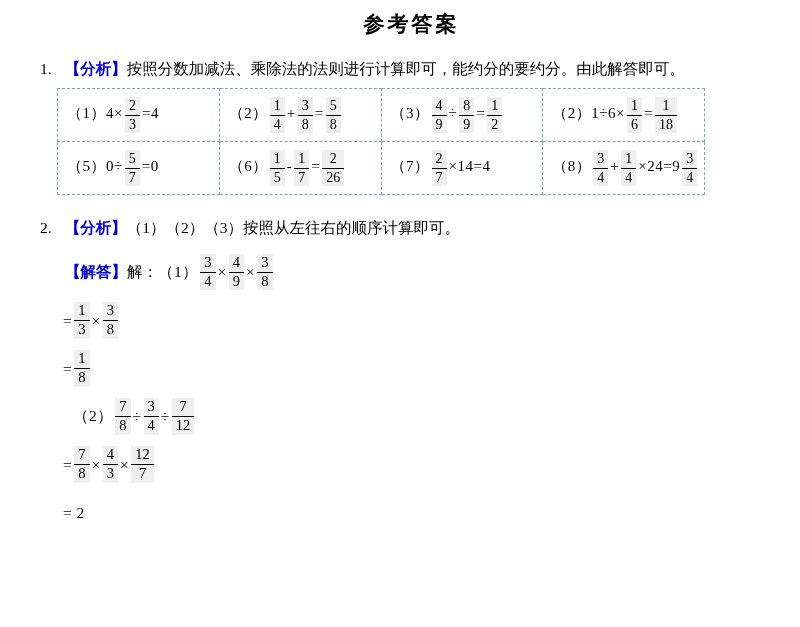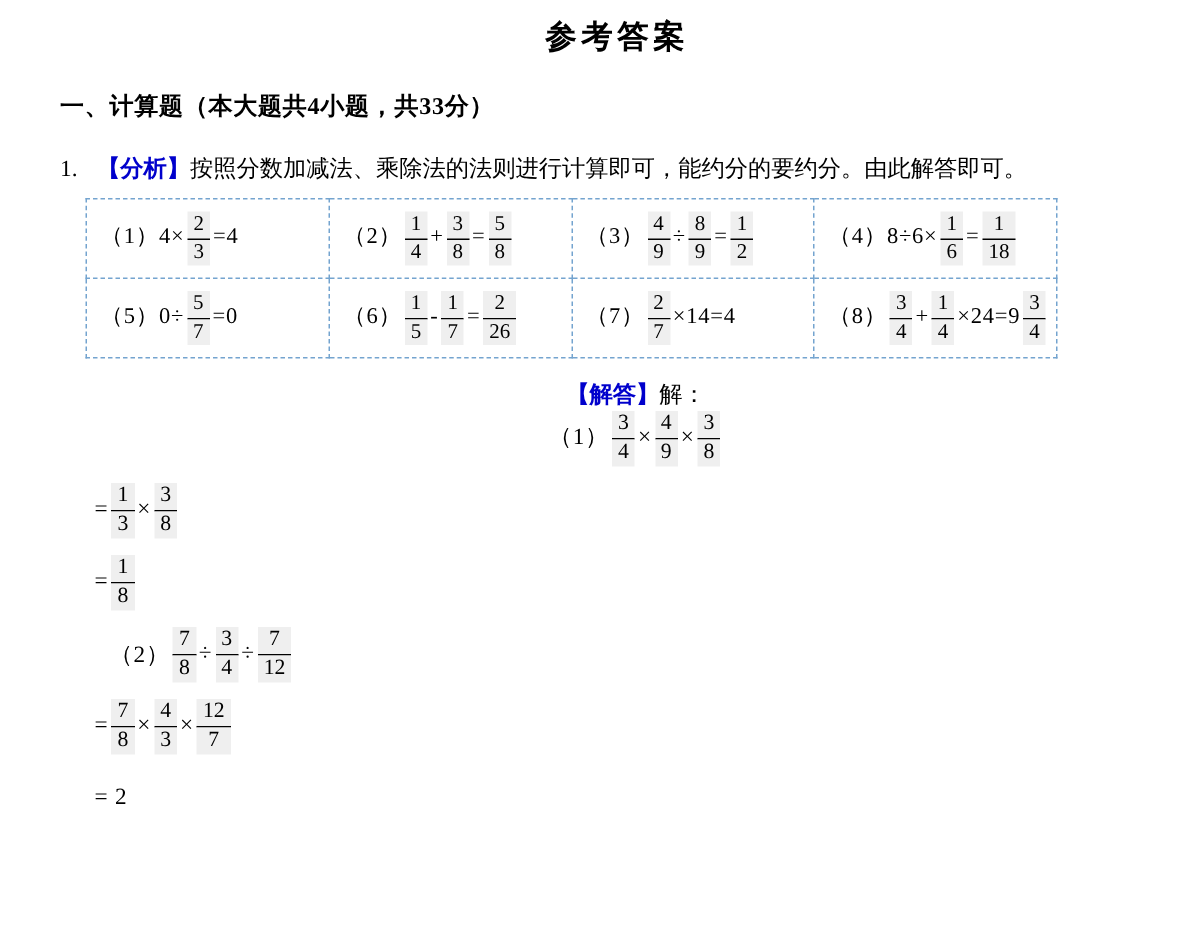--- a/index.html
+++ b/index.html
@@ -40,21 +40,21 @@
   table.calc td{
     border:1px dashed var(--table-border);
     width:25%;height:53px;vertical-align:middle;
     padding:2px 2px 2px 9px;
     font-size:15px;white-space:nowrap;overflow:hidden;
   }
 
   .mathline{font-size:15.5px;margin-left:23px;display:block;}
   .step{margin-top:11px;min-height:37px;display:flex;align-items:center;}
   .step-sub{margin-left:33px;}
-  .answer2{margin-top:15px;display:flex;align-items:center;min-height:38px;flex-direction:column;}
+  .answer2{margin-top:15px;display:flex;align-items:center;min-height:38px;}
   .answer2 .label-part{white-space:pre;}
   .inline-math{display:inline-flex;align-items:center;}
 
   .mtext{white-space:pre;letter-spacing:0.5px;}
   .frac{
     display:inline-flex;flex-direction:column;
     vertical-align:middle;text-align:center;
     margin:0 2px;line-height:1.1;
     font-size:14.5px;
   }
@@ -67,21 +67,20 @@
   }
   td .frac{font-size:14px;}
 </style>
 </head>
 <body>
 
 <div class="page">
 
   <div class="doc-title">参考答案</div>
 
-  <div class="section-heading">一、计算题（本大题共4小题，共33分）</div>
 
   <p class="line q-analysis">
     <span class="q-num">1.</span><span class="blue">【分析】</span><span>按照分数加减法、乘除法的法则进行计算即可，能约分的要约分。由此解答即可。</span>
   </p>
 
 
   <table class="calc">
     <tbody>
       <tr>
         <td><span class="mtext">（1）4×</span><span class="frac">
@@ -101,21 +100,21 @@
         <td><span class="mtext">（3）</span><span class="frac">
               <span class="num">4</span>
               <span class="den">9</span>
             </span><span class="mtext">÷</span><span class="frac">
               <span class="num">8</span>
               <span class="den">9</span>
             </span><span class="mtext">=</span><span class="frac">
               <span class="num">1</span>
               <span class="den">2</span>
             </span></td>
-        <td><span class="mtext">（4）8÷6×</span><span class="frac">
+        <td><span class="mtext">（2）1÷6×</span><span class="frac">
               <span class="num">1</span>
               <span class="den">6</span>
             </span><span class="mtext">=</span><span class="frac">
               <span class="num">1</span>
               <span class="den">18</span>
             </span></td>
       </tr>
       <tr>
         <td><span class="mtext">（5）0÷</span><span class="frac">
               <span class="num">5</span>
@@ -143,20 +142,23 @@
               <span class="den">4</span>
             </span><span class="mtext">×24=9</span><span class="frac">
               <span class="num">3</span>
               <span class="den">4</span>
             </span></td>
       </tr>
     </tbody>
   </table>
 
 
+  <p class="line q2-analysis">
+    <span class="q-num">2.</span><span class="blue">【分析】</span><span>（1）（2）（3）按照从左往右的顺序计算即可。</span>
+  </p>
 
   <div class="line indent answer2">
     <span class="label-part"><span class="blue">【解答】</span><span>解：</span></span>
     <span class="inline-math">
         <span class="mtext">（1）</span>
         <span class="frac">
           <span class="num">3</span>
           <span class="den">4</span>
         </span>
         <span class="mtext">×</span>

